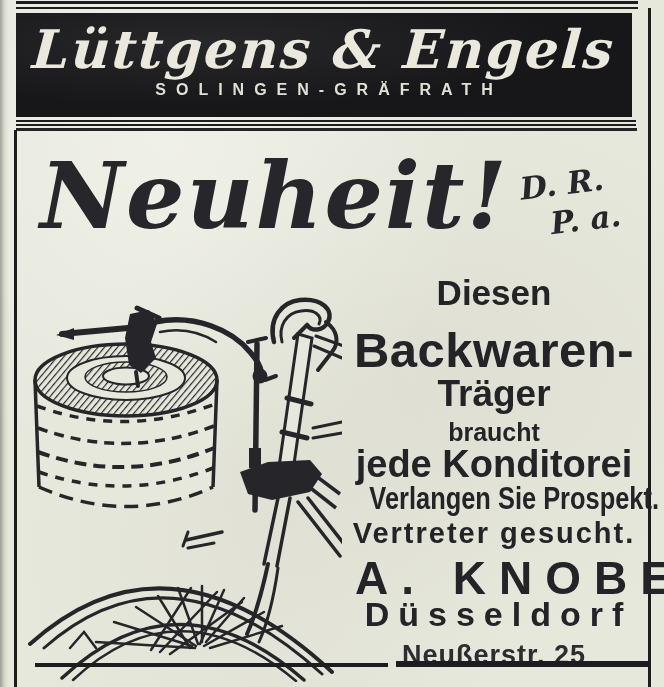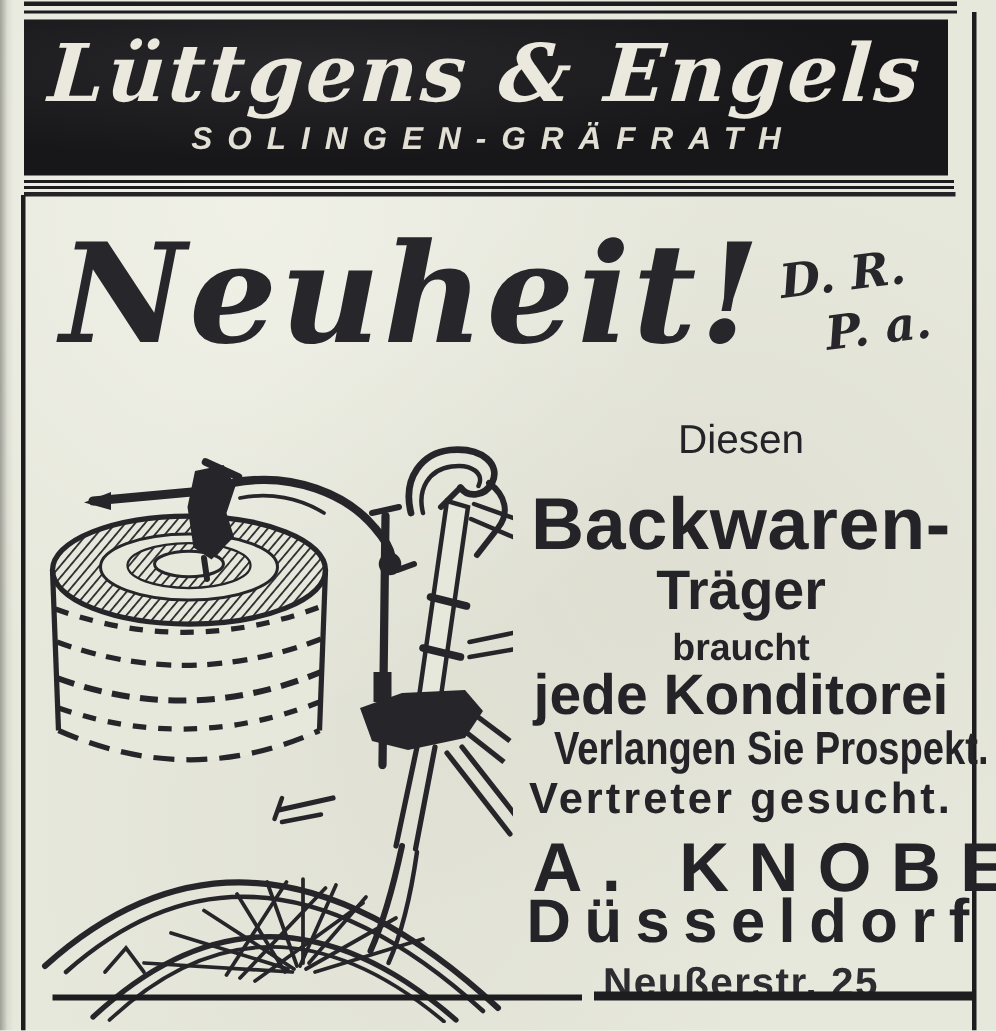--- a/index.html
+++ b/index.html
@@ -49,22 +49,22 @@
     font-style:italic; font-weight:bold;
     font-size:53px; line-height:60px;
     color:#ebe8de;
     transform:skewX(-4deg);
     letter-spacing:2px;
     white-space:nowrap;
   }
   .banner-sub{
     margin-top:2px;
     font-family:"Liberation Sans", sans-serif;
-    font-weight:bold; font-style:italic;
-    font-size:21px; letter-spacing:10px; padding-left:10px;
+    font-weight:bold; 
+    font-size:16px; letter-spacing:10px; padding-left:10px;
     color:#e2dfd5;
     white-space:nowrap;
   }
 
   
   .headline{
     position:absolute; left:40px; top:146px;
     font-family:"DejaVu Serif", serif;
     font-style:italic; font-weight:bold;
     font-size:92px; line-height:100px;
@@ -81,31 +81,31 @@
     transform:rotate(-7deg);
     white-space:nowrap;
   }
   .patent-line2{ padding-left:26px; }
 
   
   .right-col{
     position:absolute; left:342px; top:280px; width:304px;
     text-align:center; color:#232328;
   }
-  .t-diesen     { font-size:27px; line-height:26px; font-weight:normal; }
+  .t-diesen     { font-size:35px; line-height:26px; font-weight:bold; }
   .t-backwaren  { font-size:49px; line-height:40px; font-weight:bold; margin-top:24px; letter-spacing:0.5px; }
   .t-traeger    { font-size:37px; line-height:40px; font-weight:bold; margin-top:4px; }
   .t-braucht    { font-size:25px; line-height:30px; font-weight:bold; margin-top:3px; }
   .t-konditorei { font-size:38px; line-height:30px; font-weight:bold; margin-top:2px; }
   .t-prospekt   { font-size:31px; line-height:30px; font-weight:bold; margin-top:5px;
                   transform:scaleX(0.82); transform-origin:50% 50%; white-space:nowrap; }
   .t-vertreter  { font-size:29px; line-height:30px; font-weight:bold; margin-top:4px; letter-spacing:2px; }
   .t-knobe      { font-size:46px; line-height:36px; font-weight:bold; margin-top:12px;
                   letter-spacing:13px; padding-left:13px; white-space:nowrap; }
-  .t-stadt      { font-size:41px; line-height:30px; font-weight:bold; margin-top:3px;
+  .t-stadt      { font-size:34px; line-height:30px; font-weight:bold; margin-top:3px;
                   letter-spacing:9px; padding-left:9px; white-space:nowrap; }
   .t-strasse    { font-size:27px; line-height:28px; font-weight:bold; margin-top:12px;
                   letter-spacing:1px; color:#2c2c31; }
 
   
   .illustration{ position:absolute; left:10px; top:280px; width:332px; height:402px; }
   .illustration svg{ width:100%; height:100%; }
 </style>
 </head>
 <body>

